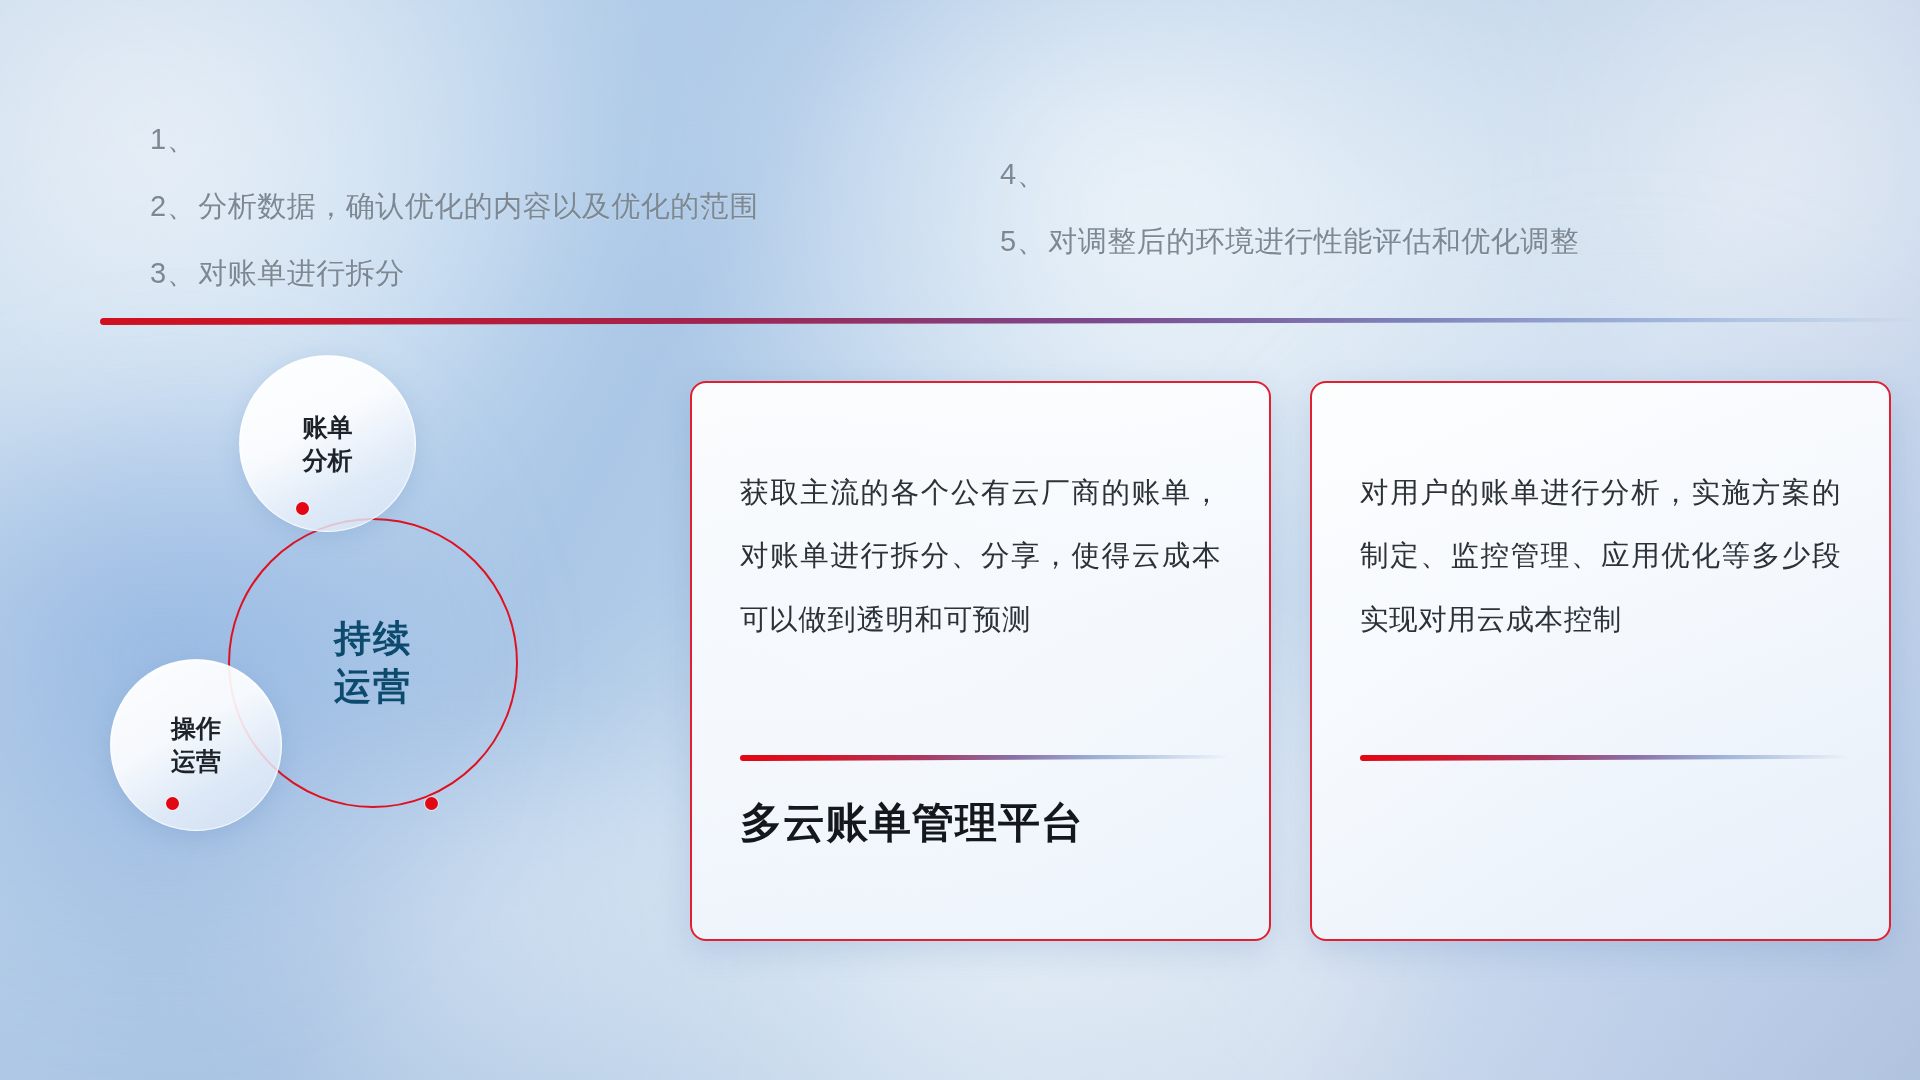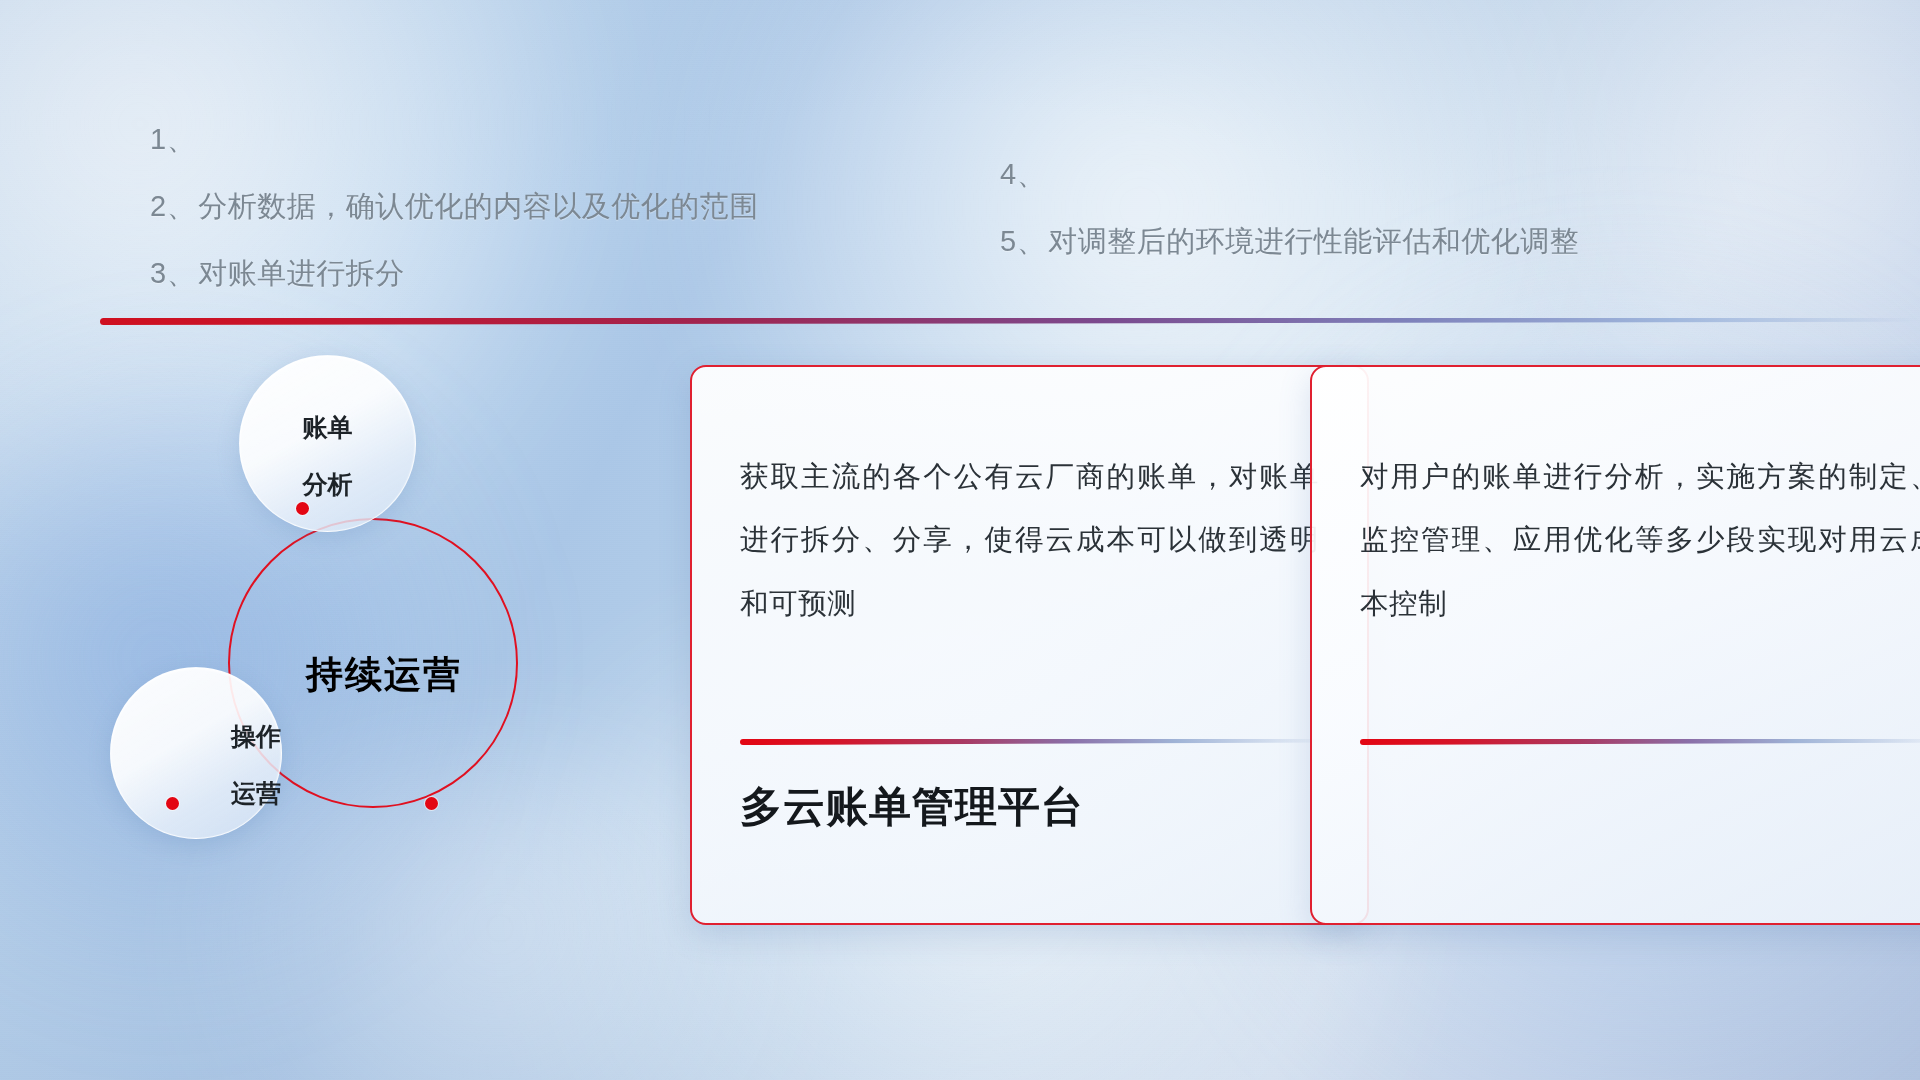--- a/index.html
+++ b/index.html
@@ -72,37 +72,37 @@
     position:absolute; border-radius:50%;
     background:
       linear-gradient(150deg,rgba(255,255,255,.97) 0%,rgba(255,255,255,.90) 42%,
                       rgba(232,240,250,.84) 70%,rgba(214,228,245,.80) 100%);
     box-shadow:0 6px 22px rgba(90,130,180,.22), inset 0 1px 2px rgba(255,255,255,.95);
     border:1px solid rgba(255,255,255,.75);
     display:flex; flex-direction:column; align-items:center; justify-content:center;
     color:#1d2328; font-weight:bold; font-size:25px; line-height:1.32;
   }
   .bub-top{ left:144px; top:0px; width:177px; height:177px; }
-  .bub-left{ left:15px; top:312px; width:172px; height:172px;align-items:flex-end; }
+  .bub-left{ left:15px; top:304px; width:172px; height:172px; }
   .bub-right{ left:273px; top:312px; width:172px; height:172px; }
-  .bub-line{ display:block;margin-top:24px; }
+  .bub-line{ display:block; }
   .center-label{
-    position:absolute; left:144px; top:163px; width:290px; height:290px;
-    display:flex; flex-direction:row; align-items:center; justify-content:center;
-    color:#000000; font-weight:bold; font-size:37px; line-height:1.3; letter-spacing:2px;
+    position:absolute; left:133px; top:163px; width:290px; height:290px;
+    display:flex; flex-direction:column; align-items:center; justify-content:center;
+    color:#0c4a6e; font-weight:bold; font-size:37px; line-height:1.3; letter-spacing:2px;
   }
   .dot{ position:absolute; width:13px; height:13px; border-radius:50%;
         background:#e30613; box-shadow:0 0 0 1px rgba(255,255,255,.5); }
   .dot-top{ left:201px; top:147px; }
   .dot-bl{ left:71px; top:442px; }
   .dot-br{ left:330px; top:442px; }
 
   
   .card{
-    position:absolute; top:365px; width:679px; height:560px;
+    position:absolute; top:381px; width:581px; height:560px;
     border:2px solid #e02030; border-radius:16px;
     background:linear-gradient(160deg,rgba(255,255,255,.94) 0%,rgba(250,252,255,.90) 45%,
                rgba(236,243,251,.88) 100%);
     box-shadow:0 10px 32px rgba(80,120,175,.20);
     padding:78px 48px 0 48px;
   }
   .card-a{ left:690px; }
   .card-b{ left:1310px; }
   .card-text{
     color:#2b3238; font-size:28.5px; line-height:2.22; letter-spacing:.6px;

